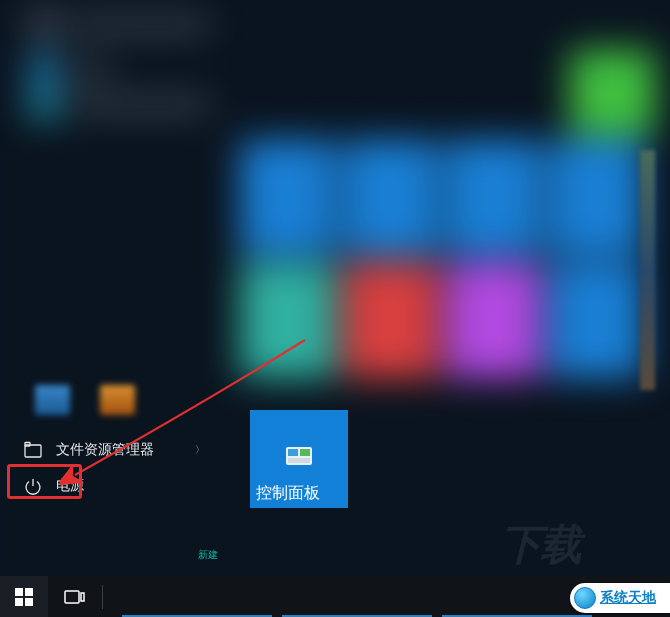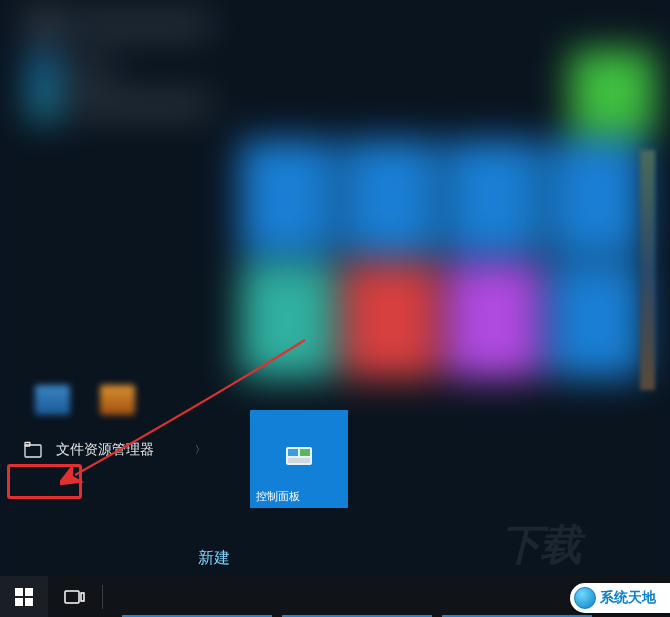--- a/index.html
+++ b/index.html
@@ -136,30 +136,30 @@
     }
     .tile-icon {
       width: 30px;
       height: 30px;
       margin-bottom: 6px;
     }
     .tile-label {
       position: absolute;
       bottom: 4px;
       left: 6px;
-      font-size: 11px;
+      font-size: 16px;
       color: #fff;
       text-align: right;
     }
     .section-label {
       position: absolute;
       left: 188px;
       top: 548px;
-      font-size: 16px;
-      color: #7dd3fc;
+      font-size: 10px;
+      color: #14b8a6;
     }
     .taskbar {
       position: absolute;
       left: 0;
       bottom: 0;
       width: 670px;
       height: 41px;
       background: #101318;
       display: flex;
       align-items: center;
@@ -221,20 +221,21 @@
     }
     .watermark-badge .orb {
       width: 22px; height: 22px; border-radius: 50%;
       background: radial-gradient(circle at 35% 30%, #6fd8ff, #0a7fc4);
       border: 1px solid #0a7fc4;
     }
     .watermark-badge .txt {
       font-size: 14px;
       font-weight: bold;
       color: #0a7fc4;
+      text-decoration: underline;
     }
     .arrow-svg {
       position: absolute;
       left: 60px;
       top: 335px;
       pointer-events: none;
     }
     .right-edge {
       position: absolute;
       right: 0;
@@ -284,20 +285,29 @@
   <div class="left-nav">
     <div class="nav-item">
       <span class="icon-slot">
         <svg width="18" height="18" viewBox="0 0 18 18" fill="none" stroke="#e8e8e8" stroke-width="1.3">
           <rect x="1" y="4" width="16" height="12" rx="1"></rect>
           <rect x="1" y="1.5" width="5" height="3.5" rx="0.5"></rect>
         </svg>
       </span>
       <span>文件资源管理器</span>
       <span class="chevron">〉</span>
+    </div>
+    <div class="nav-item">
+      <span class="icon-slot">
+        <svg width="18" height="18" viewBox="0 0 18 18" fill="none" stroke="#e8e8e8" stroke-width="1.3">
+          <path d="M9 2v7"></path>
+          <path d="M5 4.5a7 7 0 1 0 8 0"></path>
+        </svg>
+      </span>
+      <span>电源</span>
     </div>
   </div>
 
   <div class="tile-area">
     <div class="tile">
       <span class="tile-icon">
         <svg width="30" height="30" viewBox="0 0 30 30">
           <rect x="2" y="6" width="26" height="18" rx="2" fill="#e8f0f8"></rect>
           <rect x="4" y="8" width="10" height="7" fill="#3a9de0"></rect>
           <rect x="16" y="8" width="10" height="7" fill="#5ab85a"></rect>

